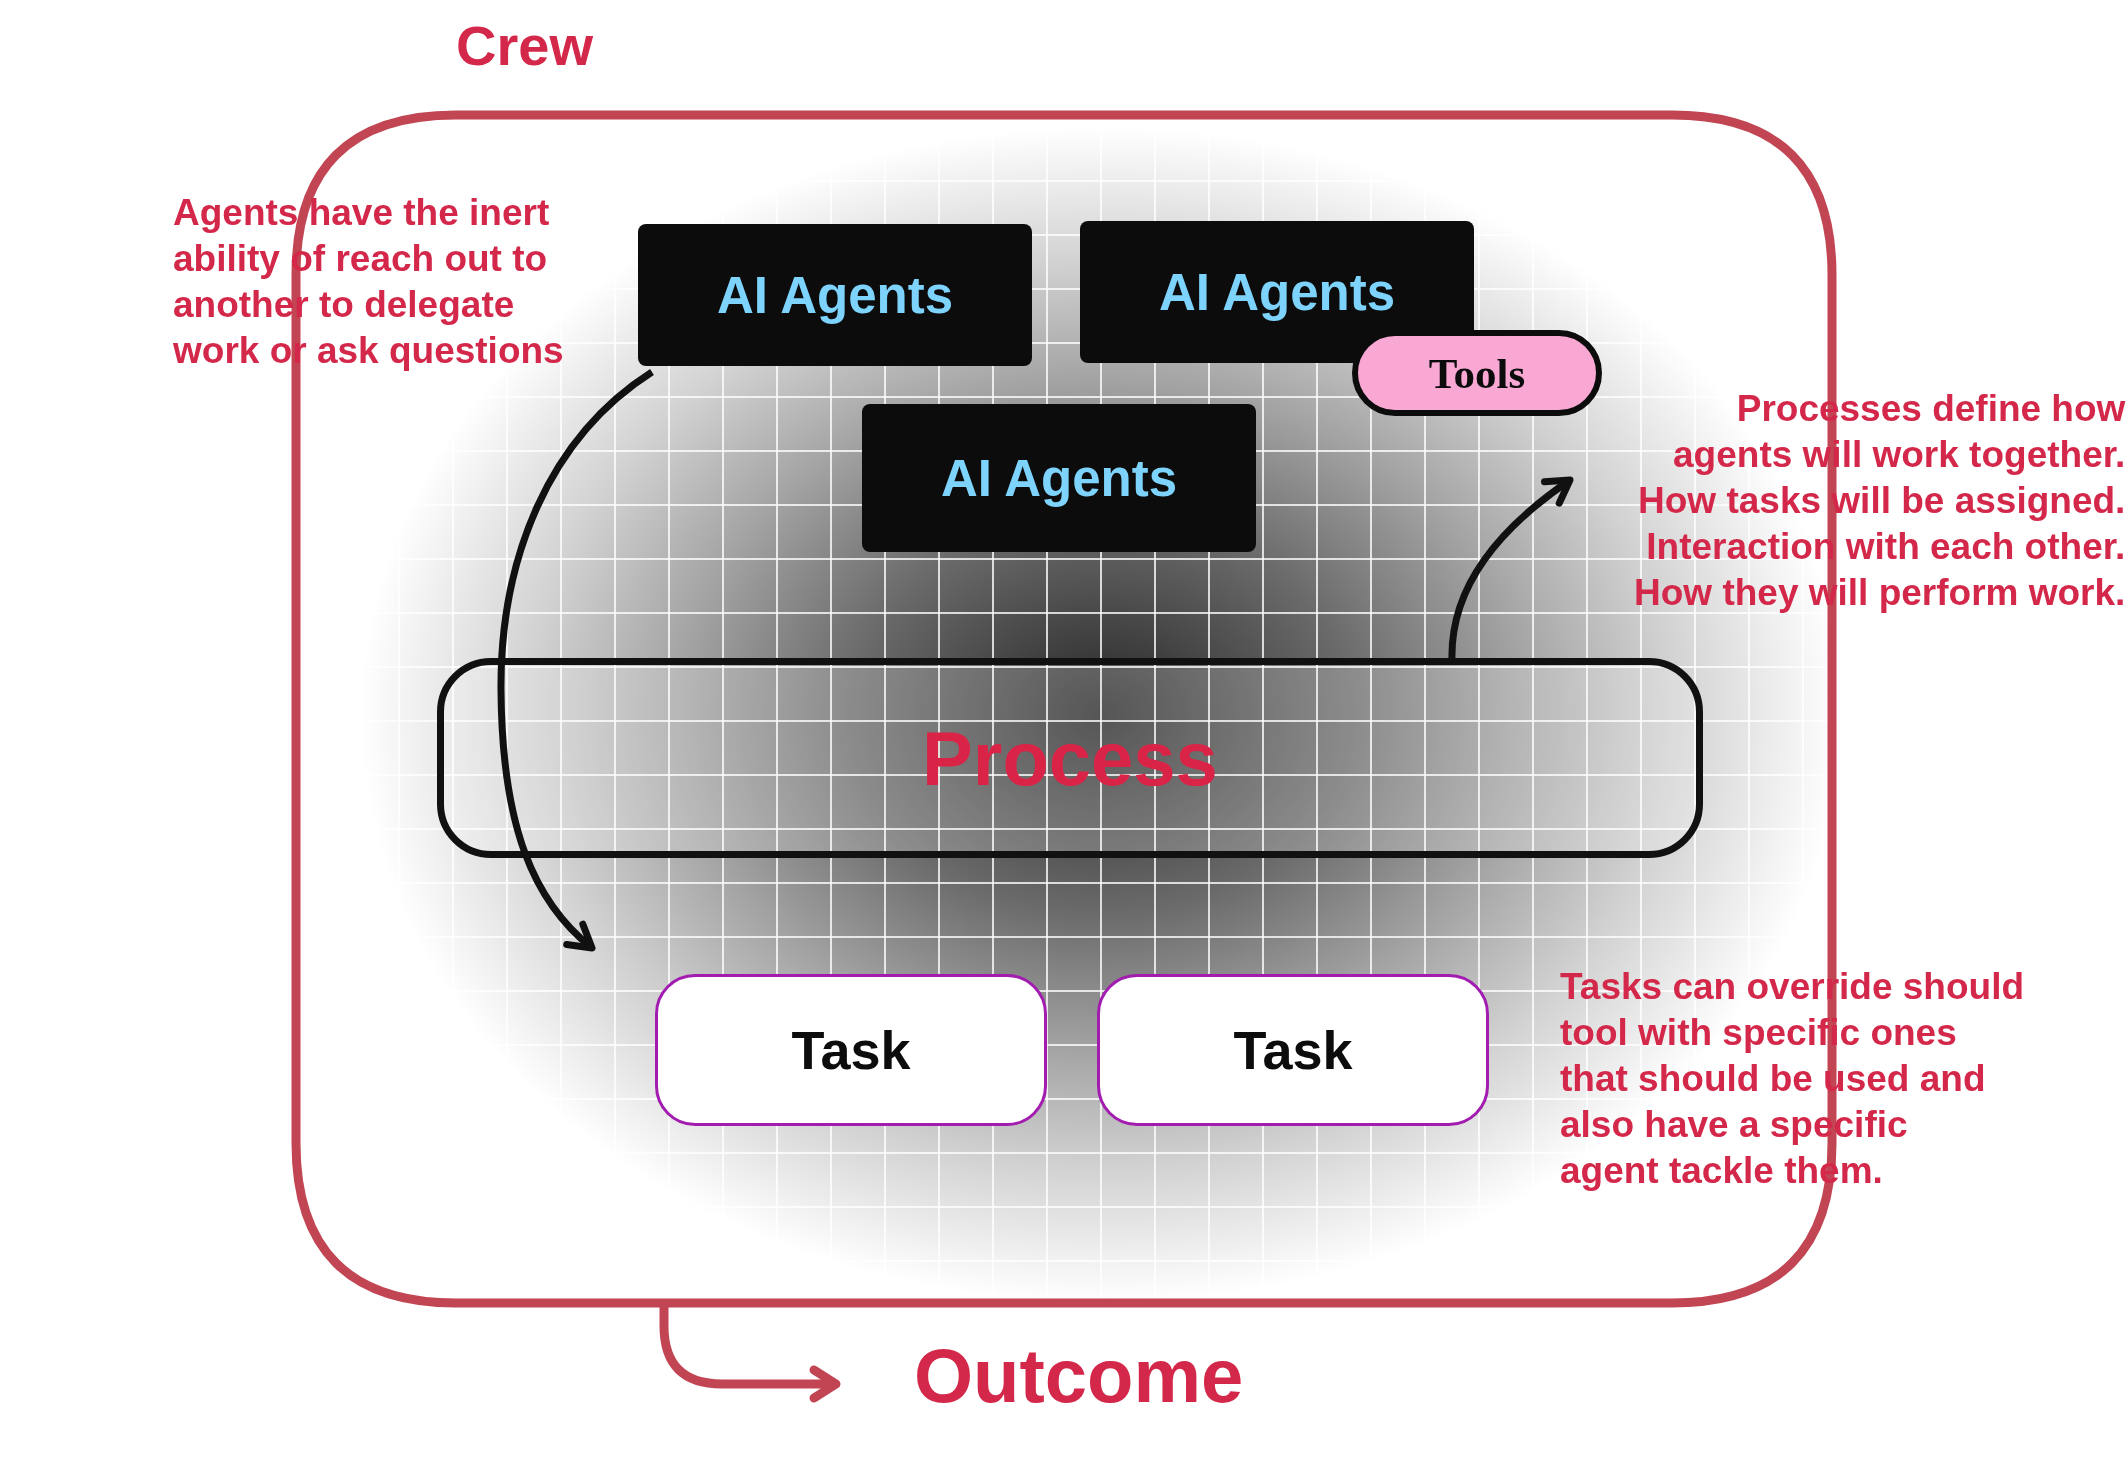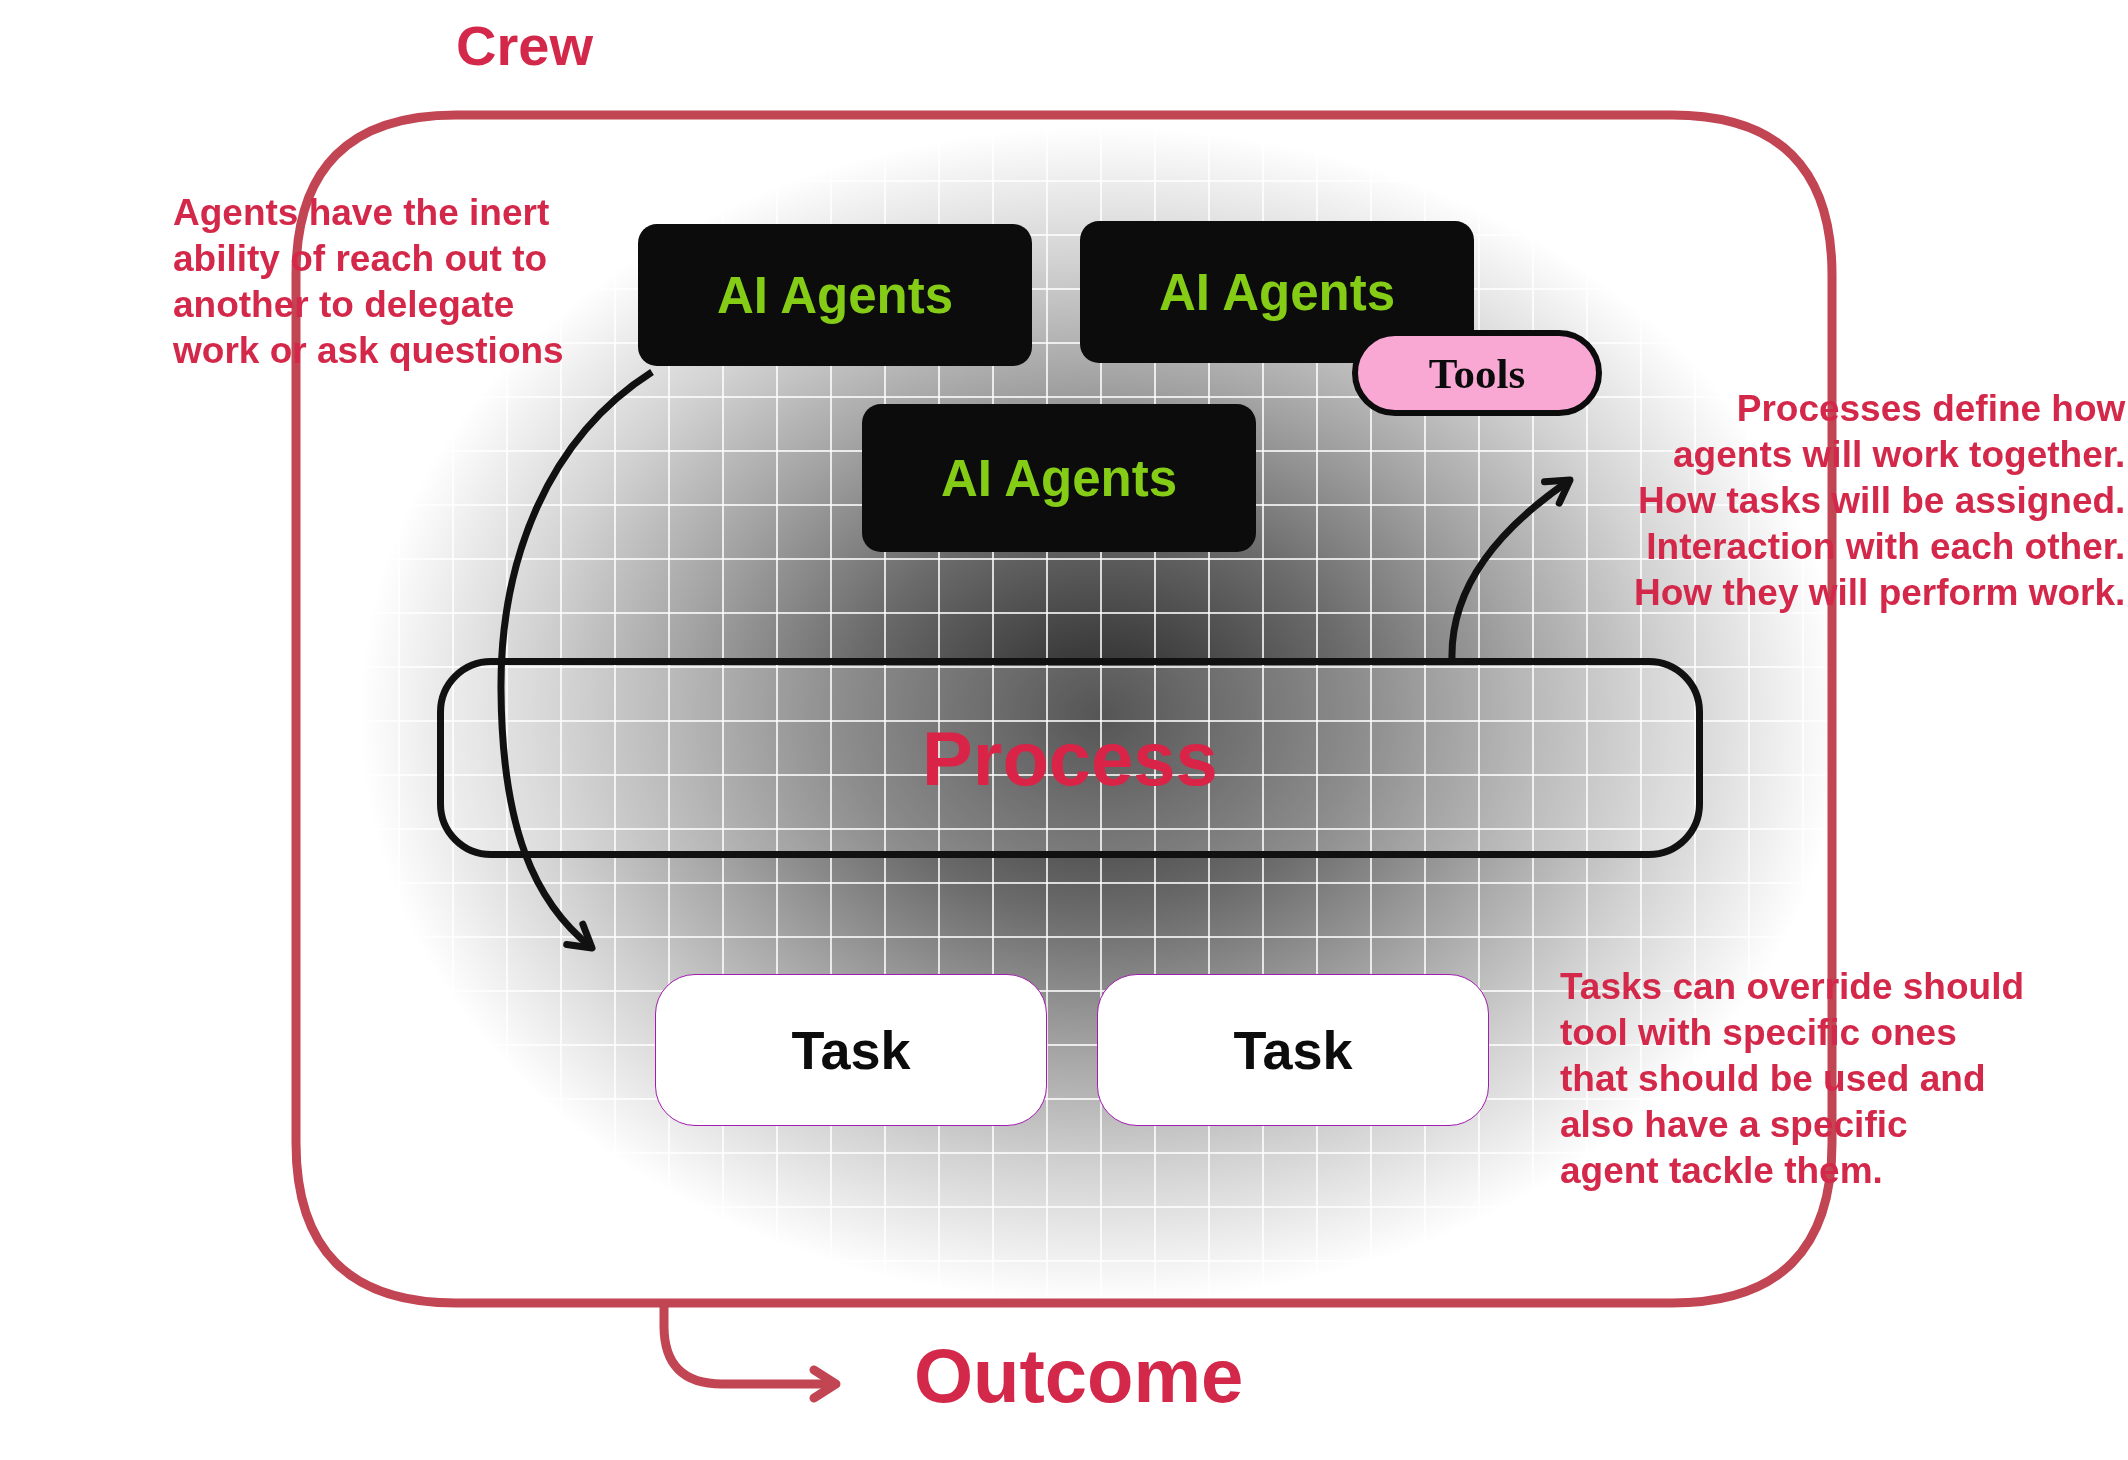--- a/index.html
+++ b/index.html
@@ -18,38 +18,38 @@
       repeating-linear-gradient(90deg, rgba(255,255,255,0.78) 0, rgba(255,255,255,0.78) 2px, transparent 2px, transparent 54px),
       repeating-linear-gradient(0deg, rgba(255,255,255,0.78) 0, rgba(255,255,255,0.78) 2px, transparent 2px, transparent 54px),
       radial-gradient(ellipse 54% 52% at 52% 49%,
         #262626 0%, #3d3d3d 10%, #6b6b6b 30%, #a3a3a3 50%, #d2d2d2 68%, rgba(255,255,255,0) 88%);
   }
   svg.layer{position:absolute;left:0;top:0;width:2128px;height:1460px;pointer-events:none;}
   svg.under{z-index:2;}
   svg.over{z-index:4;}
 
   .box{position:absolute;display:flex;align-items:center;justify-content:center;z-index:3;box-sizing:border-box;}
-  .black-box{background:#0c0c0c;color:#84cc16;border-radius:19px;font-weight:bold;font-size:51px;}
+  .black-box{background:#0c0c0c;color:#7dd3fc;border-radius:8px;font-weight:bold;font-size:51px;}
   #ai-agents-1{left:638px;top:224px;width:394px;height:142px;}
   #ai-agents-2{left:1080px;top:221px;width:394px;height:142px;}
   #ai-agents-3{left:862px;top:404px;width:394px;height:148px;}
 
   .tools-pill{
     left:1352px;top:330px;width:250px;height:86px;
     background:#f9a8d4;border:6px solid #0c0c0c;border-radius:46px;
     font-weight:bold;font-size:43px;color:#0c0c0c;z-index:3;font-family:Liberation Serif, serif;
   }
   .process-box{
     left:437px;top:658px;width:1266px;height:200px;
     background:rgba(255,255,255,0.22);
     border:7px solid #111111;border-radius:54px;
     font-weight:800;font-size:76px;color:#da2447;z-index:3;
   }
   .task-box{
-    background:#ffffff;border:1px solid #a21caf;border-radius:40px;
+    background:#ffffff;border:3px solid #a21caf;border-radius:40px;
     font-weight:bold;font-size:54px;color:#0c0c0c;
   }
   #task-1{left:655px;top:974px;width:392px;height:152px;}
   #task-2{left:1097px;top:974px;width:392px;height:152px;}
 
   .crew-title{
     position:absolute;left:456px;top:18px;z-index:5;
     font-size:56px;font-weight:800;color:#d4284a;line-height:1;
   }
   .outcome-label{

